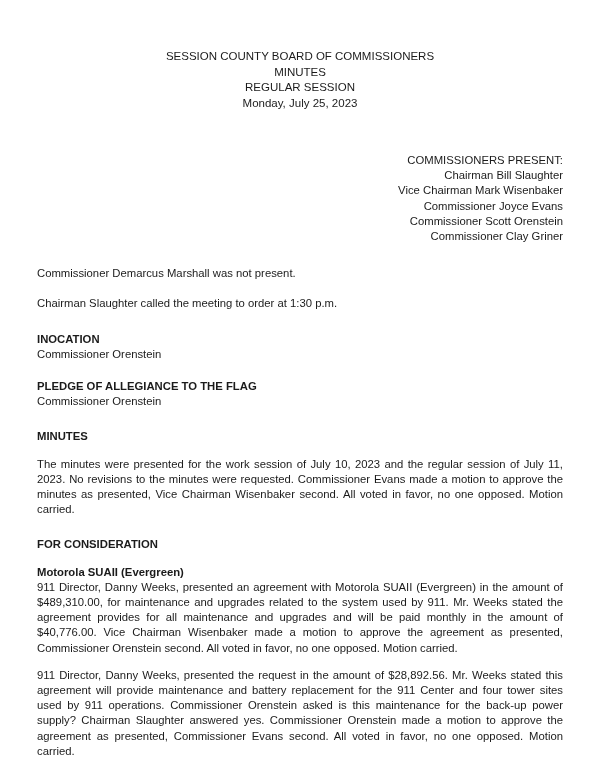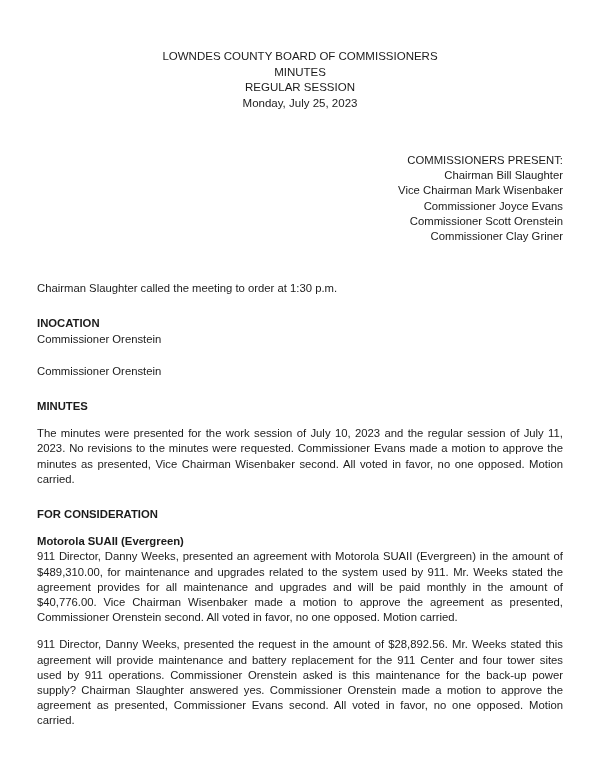--- a/index.html
+++ b/index.html
@@ -68,51 +68,53 @@
   .sp-20 { height: 20px; }
   .sp-22 { height: 22px; }
 </style>
 </head>
 <body>
 
 <div class="page">
   <div class="content">
 
     <div class="doc-header">
-      <span class="hline">LOWNDES COUNTY BOARD OF COMMISSIONERS</span>
+      <span class="hline">SESSION COUNTY BOARD OF COMMISSIONERS</span>
       <span class="hline">MINUTES</span>
       <span class="hline">REGULAR SESSION</span>
       <span class="hline">Monday, July 25, 2023</span>
     </div>
 
     <div class="block-gap-large"></div>
 
     <div class="present-list">
       <span class="line">COMMISSIONERS PRESENT:</span>
       <span class="line">Chairman Bill Slaughter</span>
       <span class="line">Vice Chairman Mark Wisenbaker</span>
       <span class="line">Commissioner Joyce Evans</span>
       <span class="line">Commissioner Scott Orenstein</span>
       <span class="line">Commissioner Clay Griner</span>
     </div>
 
     <div class="sp-22"></div>
 
+    <p class="para plain">Commissioner Demarcus Marshall was not present.</p>
 
     <div class="sp-15"></div>
 
     <p class="para plain">Chairman Slaughter called the meeting to order at 1:30 p.m.</p>
 
     <div class="sp-20"></div>
 
     <p class="section-head">INOCATION</p>
     <p class="para plain">Commissioner Orenstein</p>
 
     <div class="sp-17"></div>
 
+    <p class="section-head">PLEDGE OF ALLEGIANCE TO THE FLAG</p>
     <p class="para plain">Commissioner Orenstein</p>
 
     <div class="sp-20"></div>
 
     <p class="section-head">MINUTES</p>
 
     <div class="sp-12"></div>
 
     <p class="para">The minutes were presented for the work session of July 10, 2023 and the regular session of July 11, 2023.  No revisions to the minutes were requested.  Commissioner Evans made a motion to approve the minutes as presented, Vice Chairman Wisenbaker second.  All voted in favor, no one opposed.  Motion carried.</p>
 

